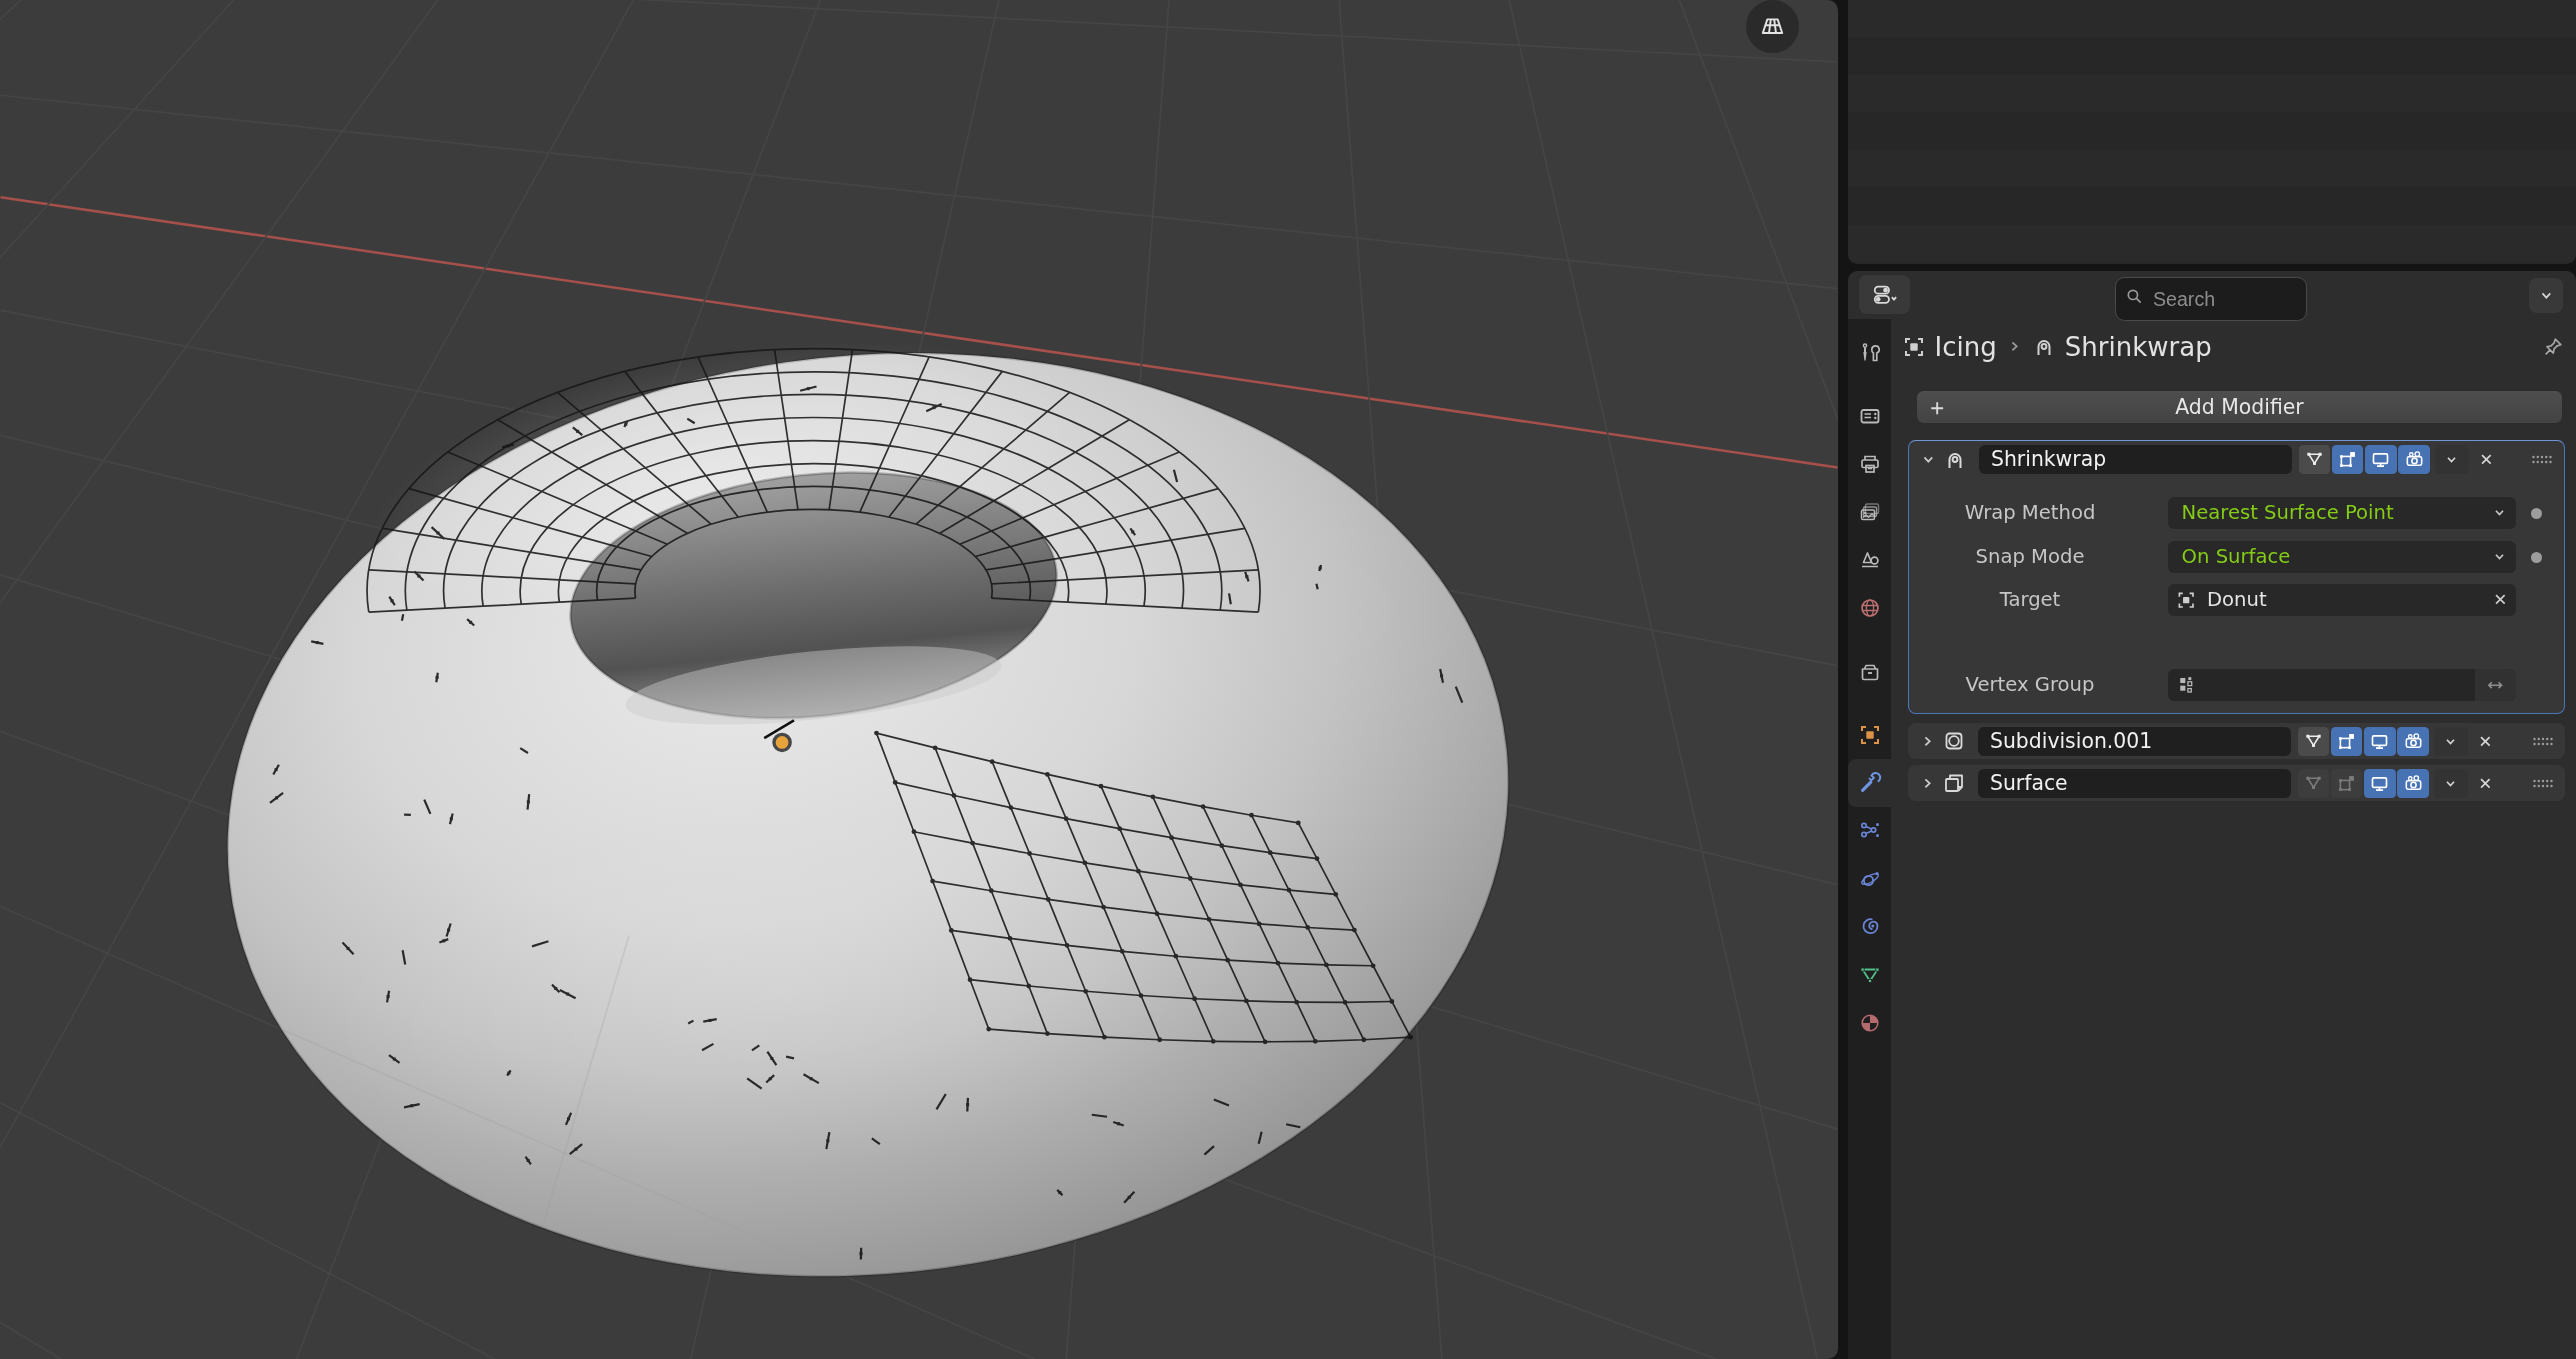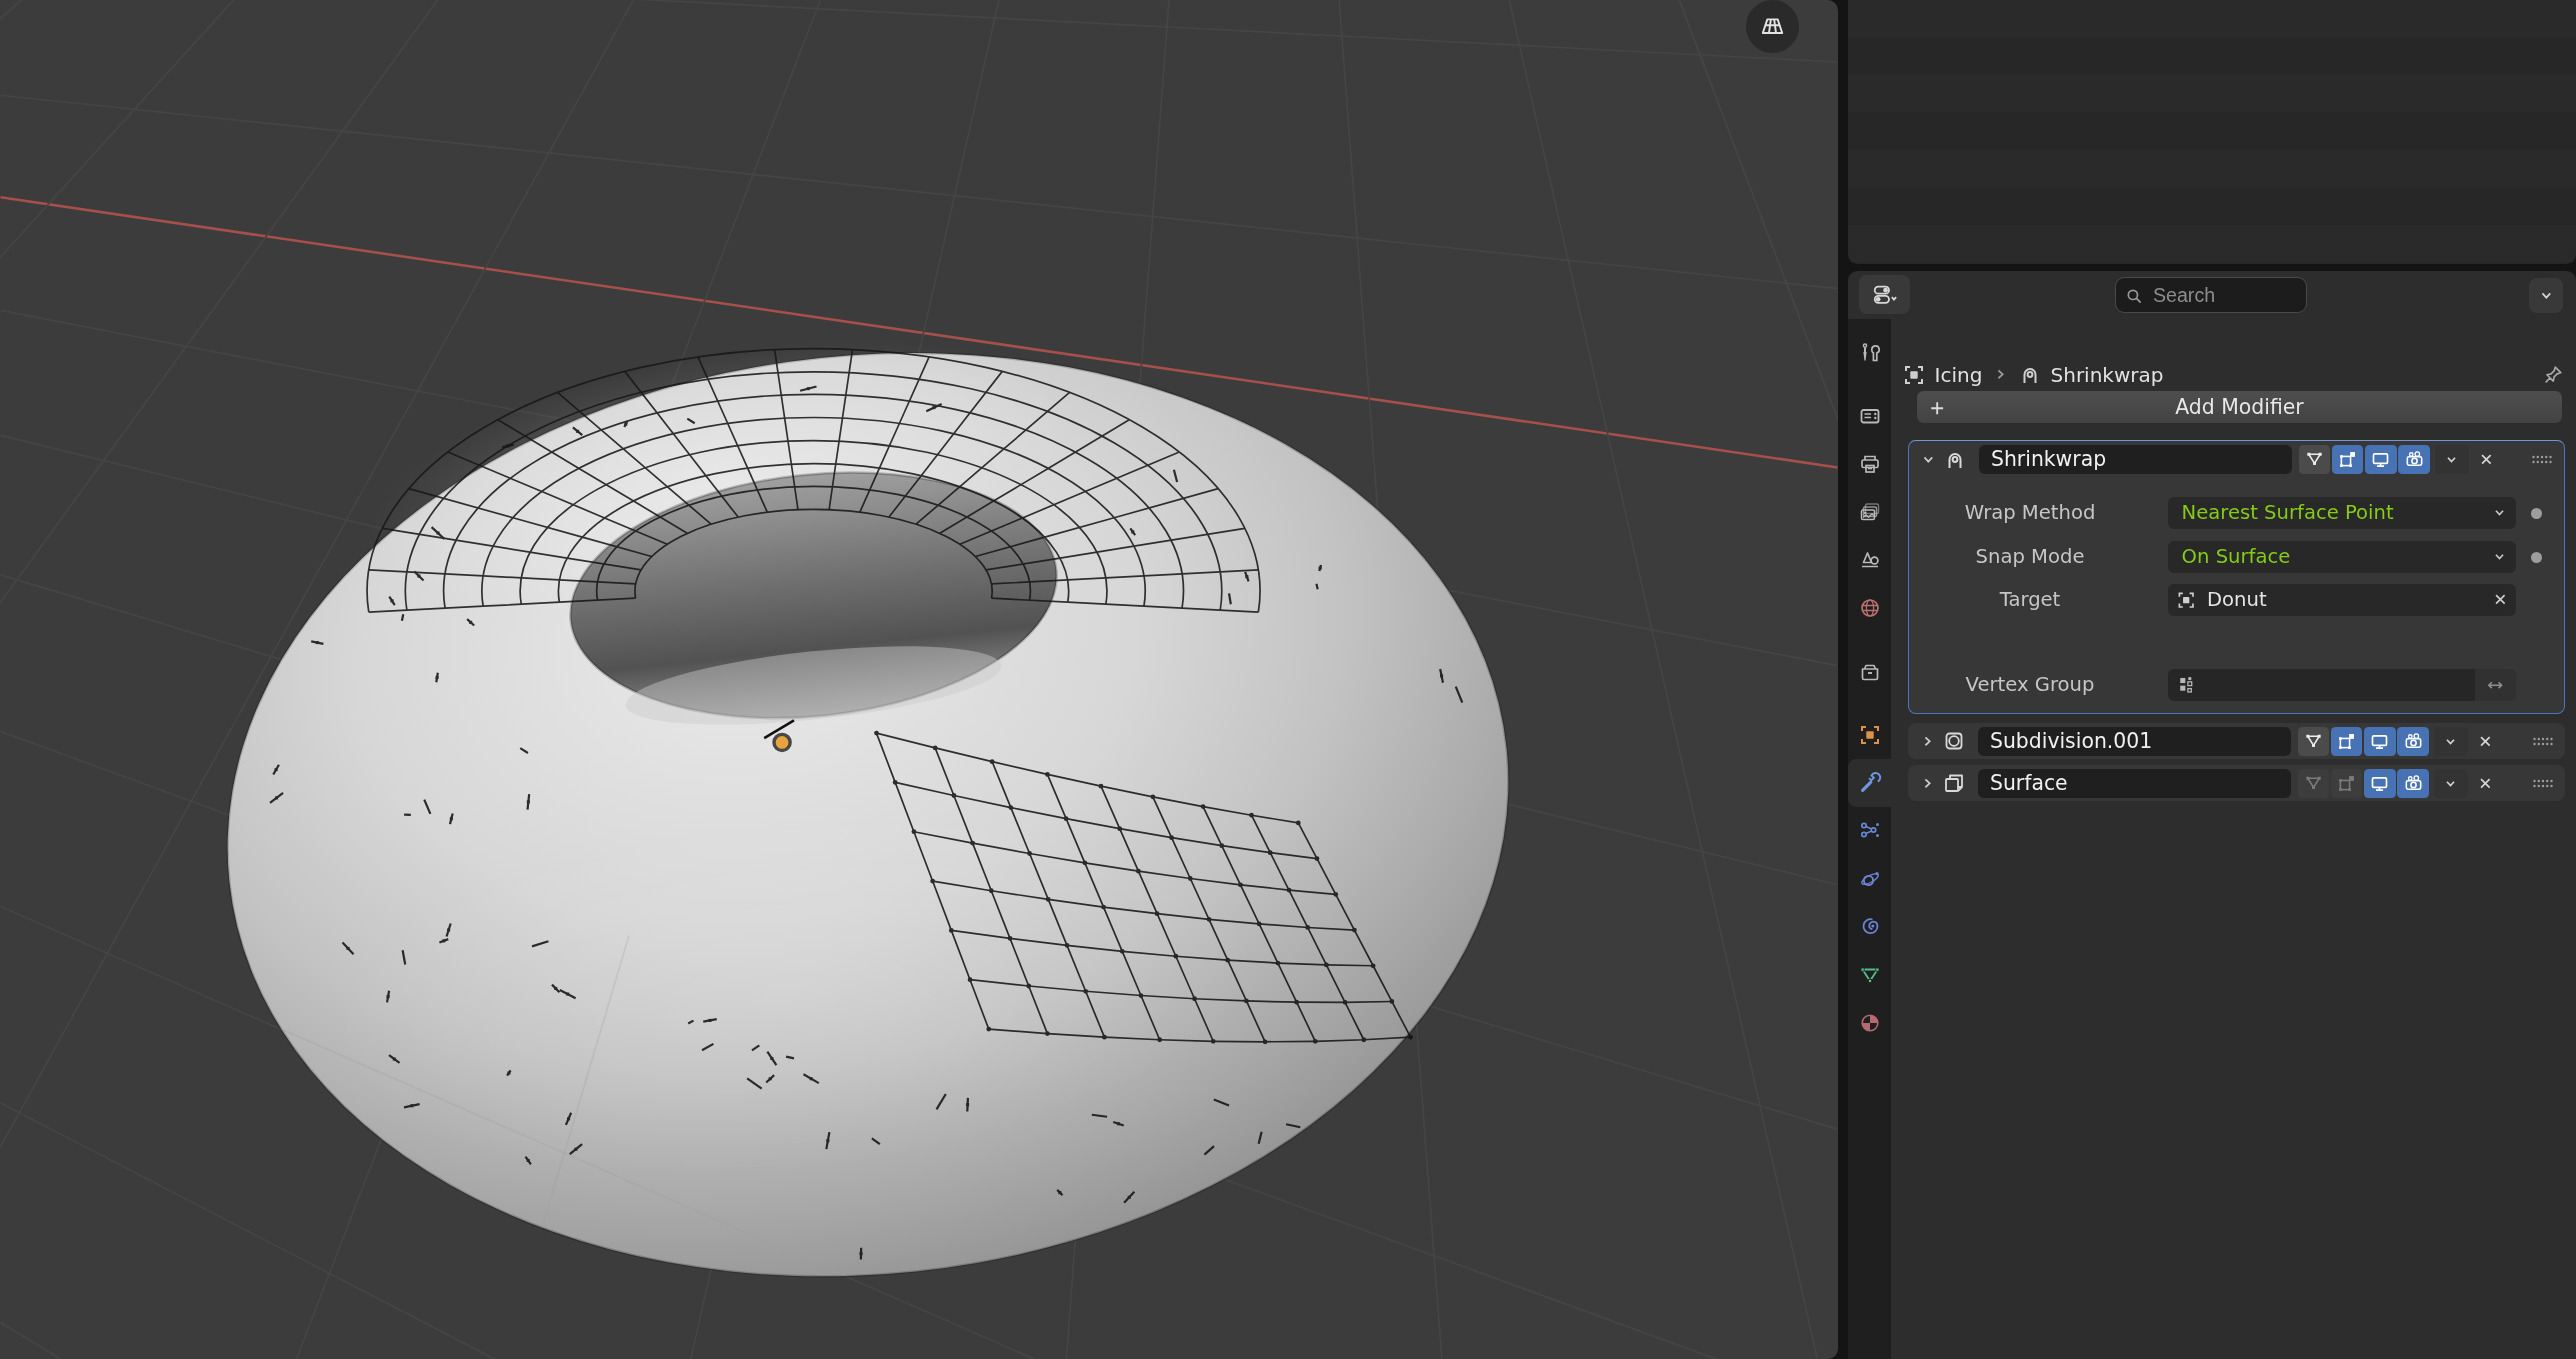--- a/index.html
+++ b/index.html
@@ -21,41 +21,41 @@
     border-radius:0 0 9.4px 9.4px; }
 
   
   #props { position:absolute; left:1848px; top:271px; width:728px; height:1089px;
     background:#2d2d2d; border-radius:9.4px 9.4px 0 0; }
 
   .phdr { position:absolute; left:0; top:0; width:100%; height:48px; }
   .etype-btn { position:absolute; left:11px; top:4.3px; width:51px; height:39px;
     background:#393939; border-radius:7.7px; display:flex; align-items:center;
     justify-content:center; color:#d9d9d9; cursor:pointer; }
-  .search-wrap { position:absolute; left:267px; top:6px; width:192px; height:36px; }
+  .search-wrap { position:absolute; left:267px; top:6px; width:192px; height:44px; }
   .search-wrap svg { position:absolute; left:9.4px; top:8.5px; color:#9a9a9a; }
   .search { width:100%; height:100%; background:#1c1c1c; border:0.9px solid #4a4a4a;
     border-radius:9.4px; color:#cfcfcf; font-size:19.6px; padding:0 8.5px 0 37px; outline:none; }
   .search::placeholder { color:#8d8d8d; }
   .opts-btn { position:absolute; right:12.8px; top:6.8px; width:34px; height:35px;
     background:#393939; border-radius:7.7px; display:flex; align-items:center;
     justify-content:center; color:#d3d3d3; cursor:pointer; }
 
   .tabstrip { position:absolute; left:0; top:48px; bottom:0; width:43px;
     background:#1f1f1f; display:flex; flex-direction:column; padding-top:10.2px; }
   .tab { width:43px; height:48px; flex:0 0 48px; display:flex; align-items:center;
     justify-content:center; color:#b9b9b9; cursor:pointer; }
   .tab.gap { margin-top:15.3px; }
   .tab.active { background:#2d2d2d; border-radius:8.5px 0 0 8.5px; }
   .tab.c-world { color:#bc6f6f; } .tab.c-object { color:#dd9345; }
   .tab.c-mod { color:#6e95e0; } .tab.c-blue { color:#6b85d6; }
   .tab.c-data { color:#52c08a; } .tab.c-mat { color:#b56a6e; }
 
   .crumbs { position:absolute; left:54px; right:12px; top:56px; height:39px;
-    display:flex; align-items:center; gap:8.5px; color:#e2e2e2; font-size:20px;margin-top:28px; }
+    display:flex; align-items:center; gap:8.5px; color:#e2e2e2; font-size:26px; }
   .crumbs .cicon { color:#cfcfcf; display:flex; }
   .crumbs .sep { color:#989898; display:flex; }
   .pin { margin-left:auto; color:#a8a8a8; display:flex; cursor:pointer; }
 
   .addmod { position:absolute; left:68px; top:119px; width:647px; height:34px;
     background:linear-gradient(#4e4e4e,#434343); border:0.9px solid #2c2c2c;
     border-radius:7.7px; color:#e8e8e8; font-size:20.4px; display:flex;
     align-items:center; justify-content:center; cursor:pointer; }
   .addmod .plus { position:absolute; left:10.2px; top:6.8px; color:#dcdcdc; }
 

